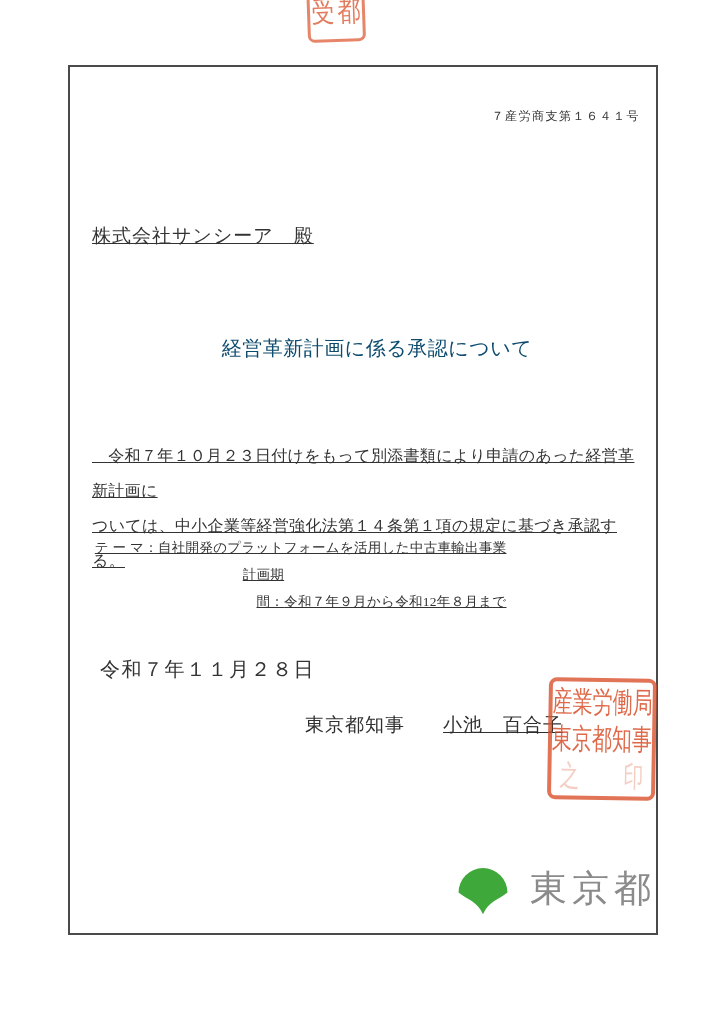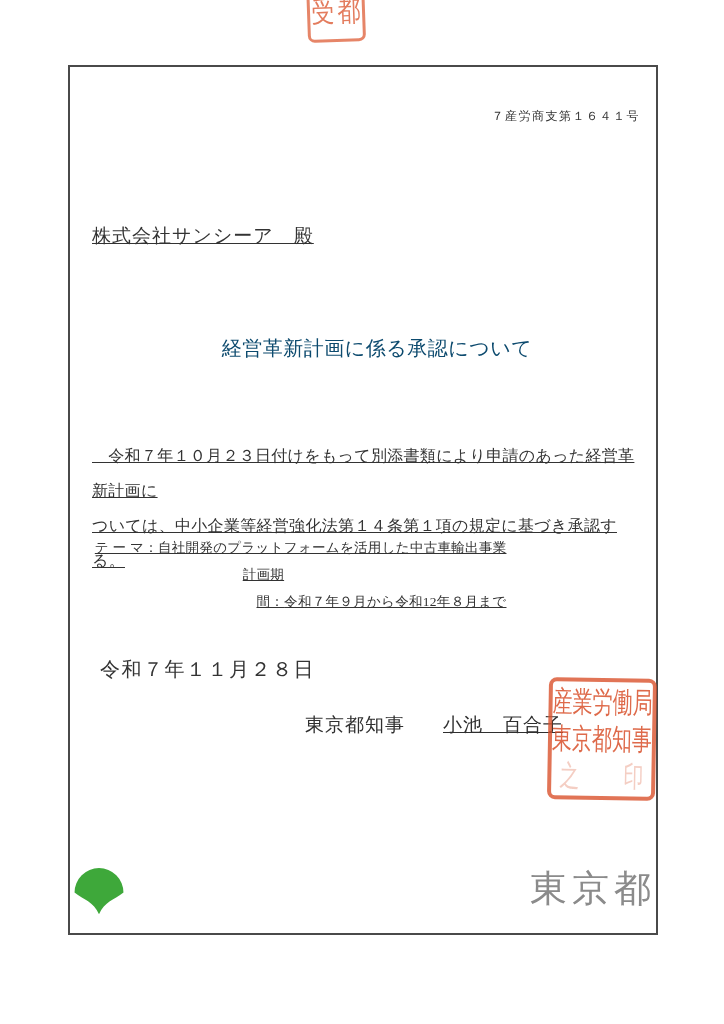--- a/index.html
+++ b/index.html
@@ -94,21 +94,21 @@
     letter-spacing:0px;
   }
   .gov-seal .row.faded{
     display:flex;justify-content:space-between;
     padding:0 8px;opacity:0.28;
   }
 
   
   .footer-logo{
     position:absolute;left:0;right:0;top:792px;
-    display:flex;align-items:center;justify-content:space-between;gap:18px;
+    display:flex;align-items:center;justify-content:flex-end;gap:18px;
   }
   .footer-logo .logo-text{
     font-family:"Liberation Sans","DejaVu Sans",sans-serif;
     font-size:37px;font-weight:500;
     color:#8b8b8b;letter-spacing:5px;line-height:1;
   }
 </style>
 </head>
 <body>
 

